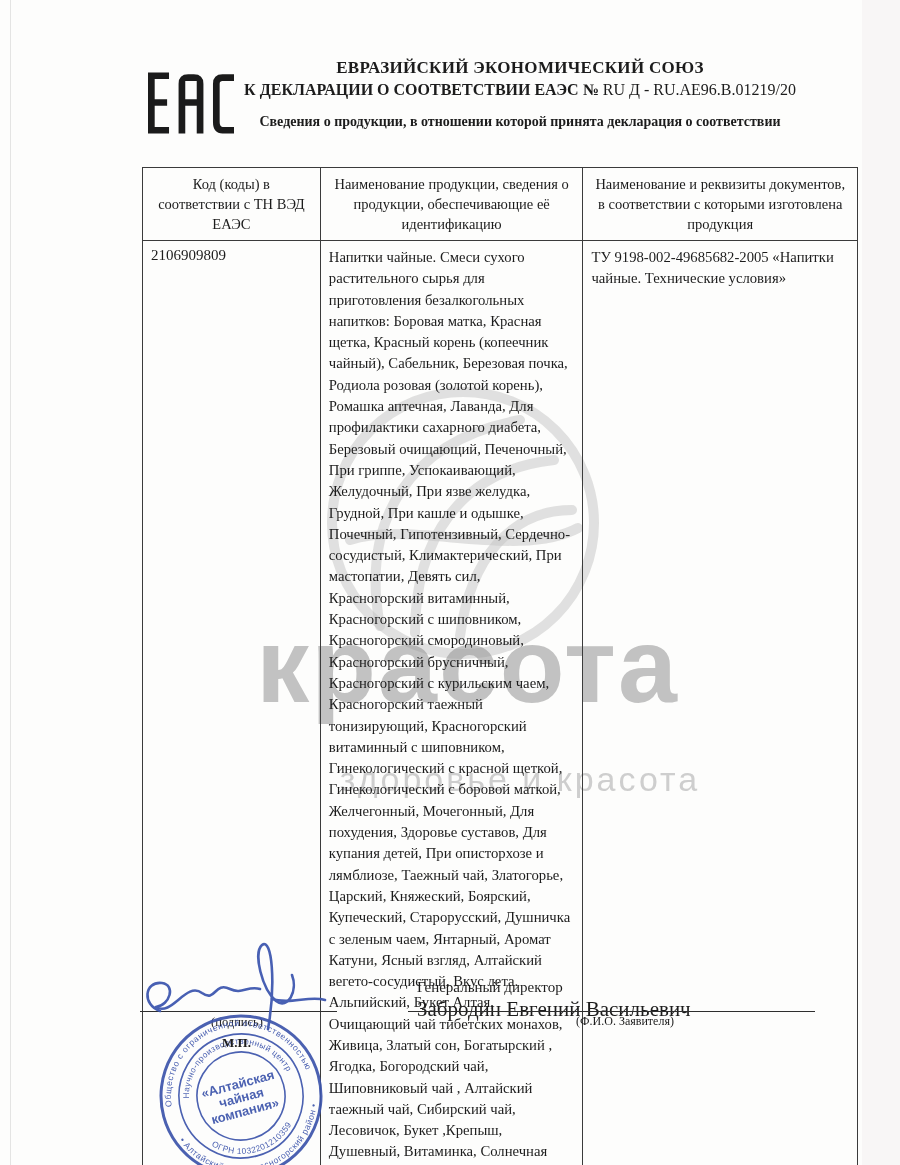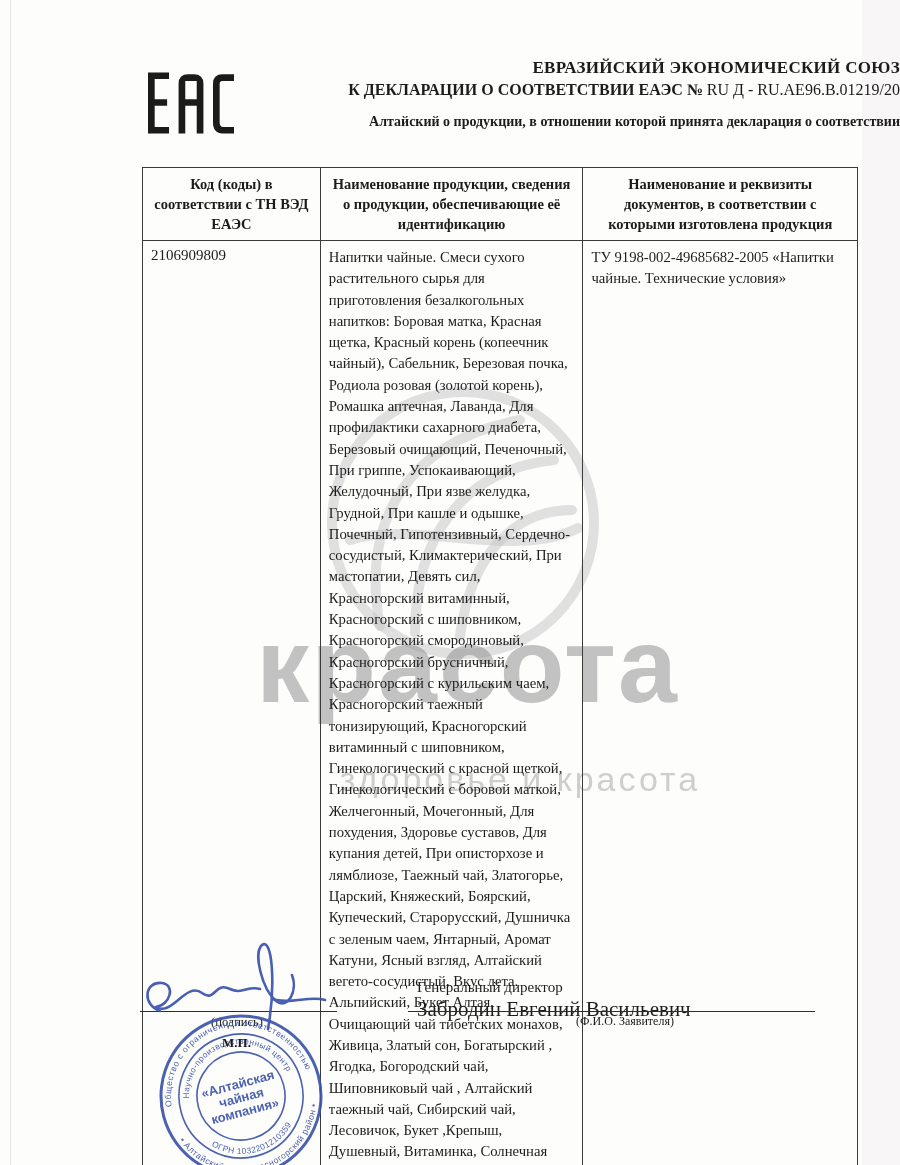--- a/index.html
+++ b/index.html
@@ -7,21 +7,21 @@
   .page {
     position:relative; width:900px; height:1165px; margin:0 auto;
     background:#fdfdfc; overflow:hidden;
     font-family:"Liberation Serif", serif; color:#1c1c1c;
   }
   .scan-line { position:absolute; left:10px; top:0; width:1px; height:100%; background:rgba(180,180,180,.35); }
   .edge-strip { position:absolute; right:0; top:0; width:38px; height:100%; background:rgba(244,240,240,.55); }
 
   
   .eac-logo { position:absolute; left:148px; top:72px; width:86px; height:62px; }
-  .hdr { position:absolute; left:140px; top:58px; width:760px; text-align:right; }
+  .hdr { position:absolute; left:140px; top:58px; width:760px; text-align:center; }
   .hdr .l1 { font-weight:bold; font-size:17px; letter-spacing:.3px; }
   .hdr .l2 { margin-top:11px; font-size:16px; }
   .hdr .l3 { margin-top:3px; font-size:16px; }
   .hdr .b { font-weight:bold; }
   .hdr .sub { margin-top:15px; font-weight:bold; font-size:14px; }
 
   
   .wm-emblem { position:absolute; left:318px; top:378px; z-index:0; }
   .wm-brand {
     position:absolute; left:185px; top:612px; width:565px; z-index:0;
@@ -37,21 +37,21 @@
 
   
   table.decl {
     position:absolute; left:142px; top:167px; width:716px; z-index:2;
     border-collapse:collapse; background:transparent;
   }
   table.decl th, table.decl td {
     border:1.4px solid #3b3b3b; vertical-align:top; background:transparent;
   }
   table.decl th {
-    font-weight:bold; font-size:14.5px; line-height:20px;
+    font-weight:normal; font-size:14.5px; line-height:20px;
     text-align:center; vertical-align:middle; padding:6px 10px; height:64px;
   }
   .col-code  { width:178px; }
   .col-prod  { width:263px; }
   .col-doc   { width:275px; }
   td.code { font-size:15px; padding:6px 8px; }
   td.prod { font-size:14.7px; line-height:21.3px; padding:6px 8px; height:748px; }
   td.doc  { font-size:14.7px; line-height:21.3px; padding:6px 8px; }
 
   
@@ -91,21 +91,21 @@
     <g fill="#1b1b1b">
       <path d="M0,0 H22 V7 H7 V28 H20 V35 H7 V57 H22 V64 H0 Z"></path>
       <path fill-rule="evenodd" d="M32,64 V12 Q32,2 42,2 H48 Q58,2 58,12 V64 H51 V35 H39 V64 Z M39,9 H51 V28 H39 Z"></path>
       <path d="M90,2 V9 H78 Q75,9 75,12 V52 Q75,57 78,57 H90 V64 H78 Q68,64 68,52 V12 Q68,2 78,2 Z"></path>
     </g>
   </svg>
 
   <div class="hdr">
     <div class="l1">ЕВРАЗИЙСКИЙ ЭКОНОМИЧЕСКИЙ СОЮЗ</div>
     <div class="l3"><span class="b">К ДЕКЛАРАЦИИ О СООТВЕТСТВИИ ЕАЭС №</span><span> RU Д - RU.AE96.B.01219/20</span></div>
-    <div class="sub">Алтайский о продукции, в отношении которой принята декларация о соответствии</div>
+    <div class="sub">Сведения о продукции, в отношении которой принята декларация о соответствии</div>
   </div>
 
   <table class="decl">
     <colgroup>
         <col class="col-code">
         <col class="col-prod">
         <col class="col-doc">
       </colgroup>
     <thead>
       <tr>

